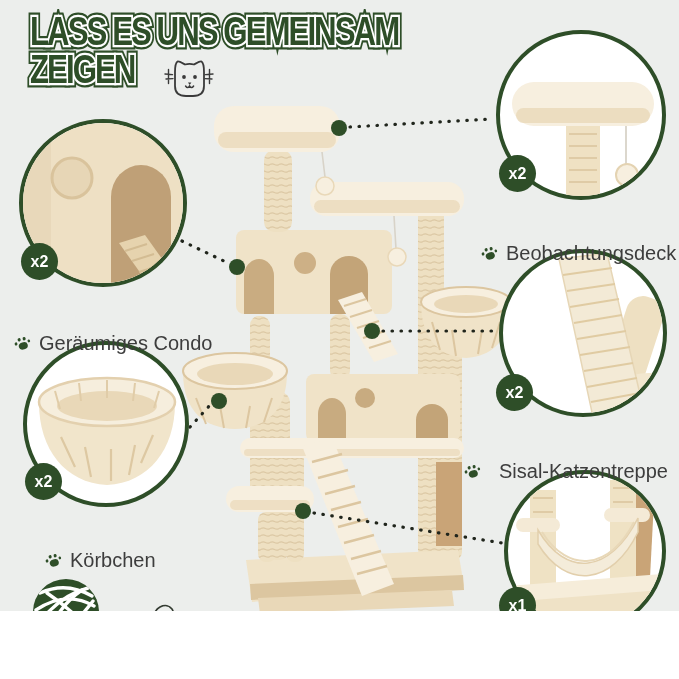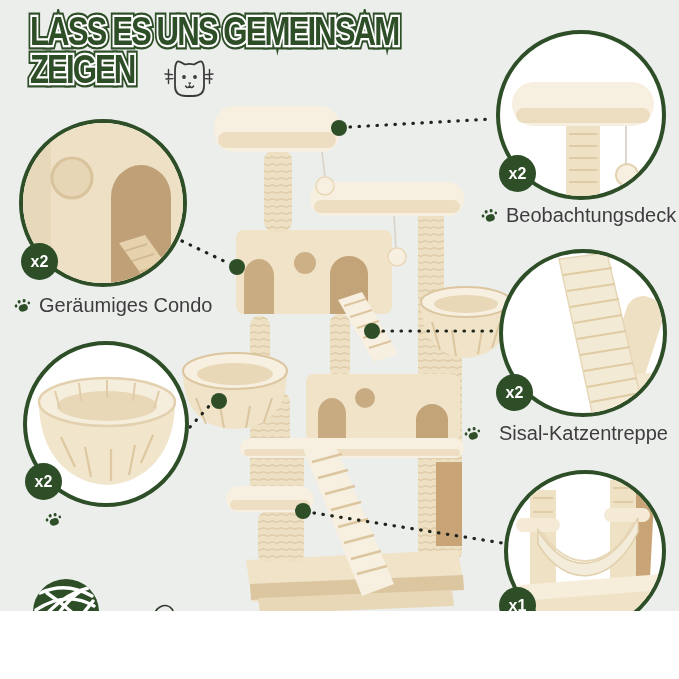--- a/index.html
+++ b/index.html
@@ -32,21 +32,21 @@
   .scene{z-index:1;}
   .connectors{z-index:2;}
   
   .circle{position:absolute;border:4px solid var(--green);border-radius:50%;
     background:#fff;overflow:hidden;box-sizing:border-box;z-index:3;}
   .circle svg{display:block;width:100%;height:100%;}
   .badge{position:absolute;width:37px;height:37px;border-radius:50%;background:var(--green);
     color:#fff;font-weight:bold;font-size:16px;display:flex;align-items:center;justify-content:center;
     z-index:4;}
   .label-row{position:absolute;display:flex;align-items:center;gap:7px;z-index:4;
-    color:var(--ink);font-size:20px;white-space:nowrap;}
+    color:var(--ink);font-size:20px;white-space:nowrap;margin-top:38px;}
   .paw{flex:0 0 auto;}
 </style>
 </head>
 <body>
 
 <div class="canvas">
 
   <svg width="0" height="0" style="position:absolute" aria-hidden="true">
     <defs>
       <symbol id="paw-sym" viewBox="0 0 22 20">
@@ -245,20 +245,21 @@
       <ellipse cx="80" cy="57" rx="68" ry="24" fill="#f6eedd" stroke="#e3d0ae" stroke-width="2.5"></ellipse>
       <ellipse cx="80" cy="61" rx="50" ry="15" fill="#e9d8b8"></ellipse>
       <path d="M28,46 L33,64 M52,38 L54,56 M80,35 L80,53 M108,38 L106,56 M132,46 L127,63" stroke="#e0cca8" stroke-width="2" fill="none"></path>
     </svg>
   </div>
   <div class="badge" style="left:25px;top:463px;">x2</div>
   <div class="label-row" style="left:44px;top:511px;">
     <svg class="paw" width="19" height="17">
         <use href="#paw-sym"></use>
       </svg>
+    <span>Körbchen</span>
   </div>
 
   <div class="circle" style="left:499px;top:249px;width:168px;height:168px;">
     <svg viewBox="0 0 160 160">
       <rect x="112" y="42" width="38" height="104" rx="17" fill="#eee0c2" transform="rotate(18 131 94)"></rect>
       <ellipse cx="146" cy="146" rx="42" ry="26" fill="#f2e7cf"></ellipse>
       <polygon points="56,6 104,0 140,154 90,164" fill="#f3ead6" stroke="#e6d6b6" stroke-width="1.5"></polygon>
       <path d="M60,22 109,15 M64,38 112,31 M67,54 116,46 M71,70 119,62 M74,86 123,78 M77,102 127,94 M81,118 130,110 M84,134 134,125 M88,149 137,140" stroke="#e0cba2" stroke-width="2.2" fill="none"></path>
     </svg>
   </div>

